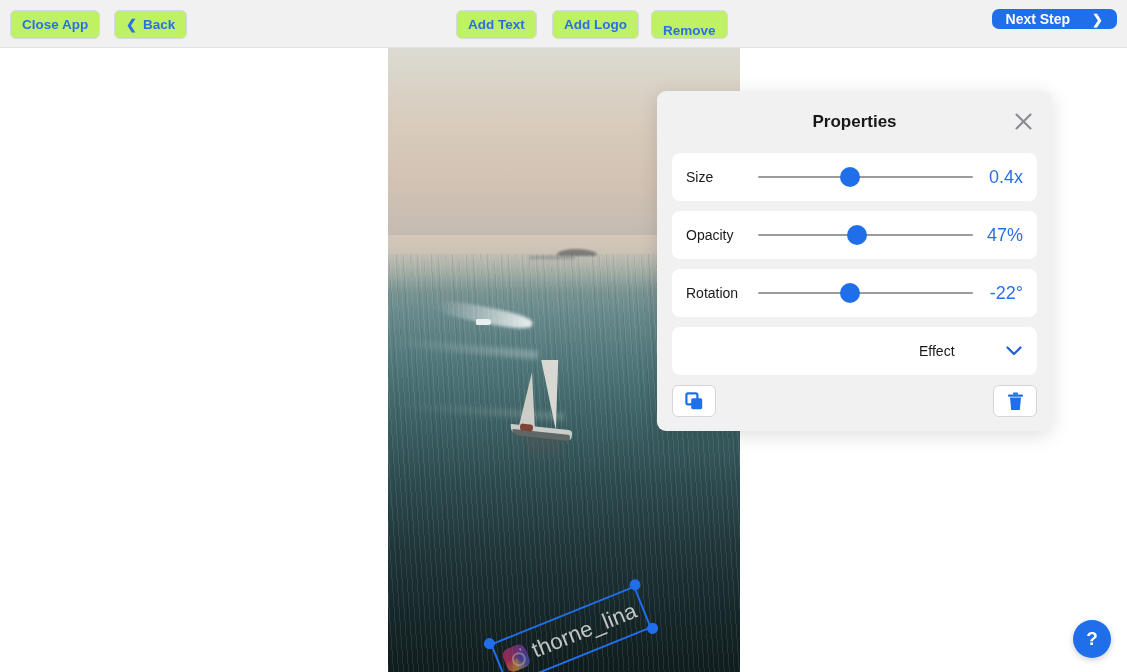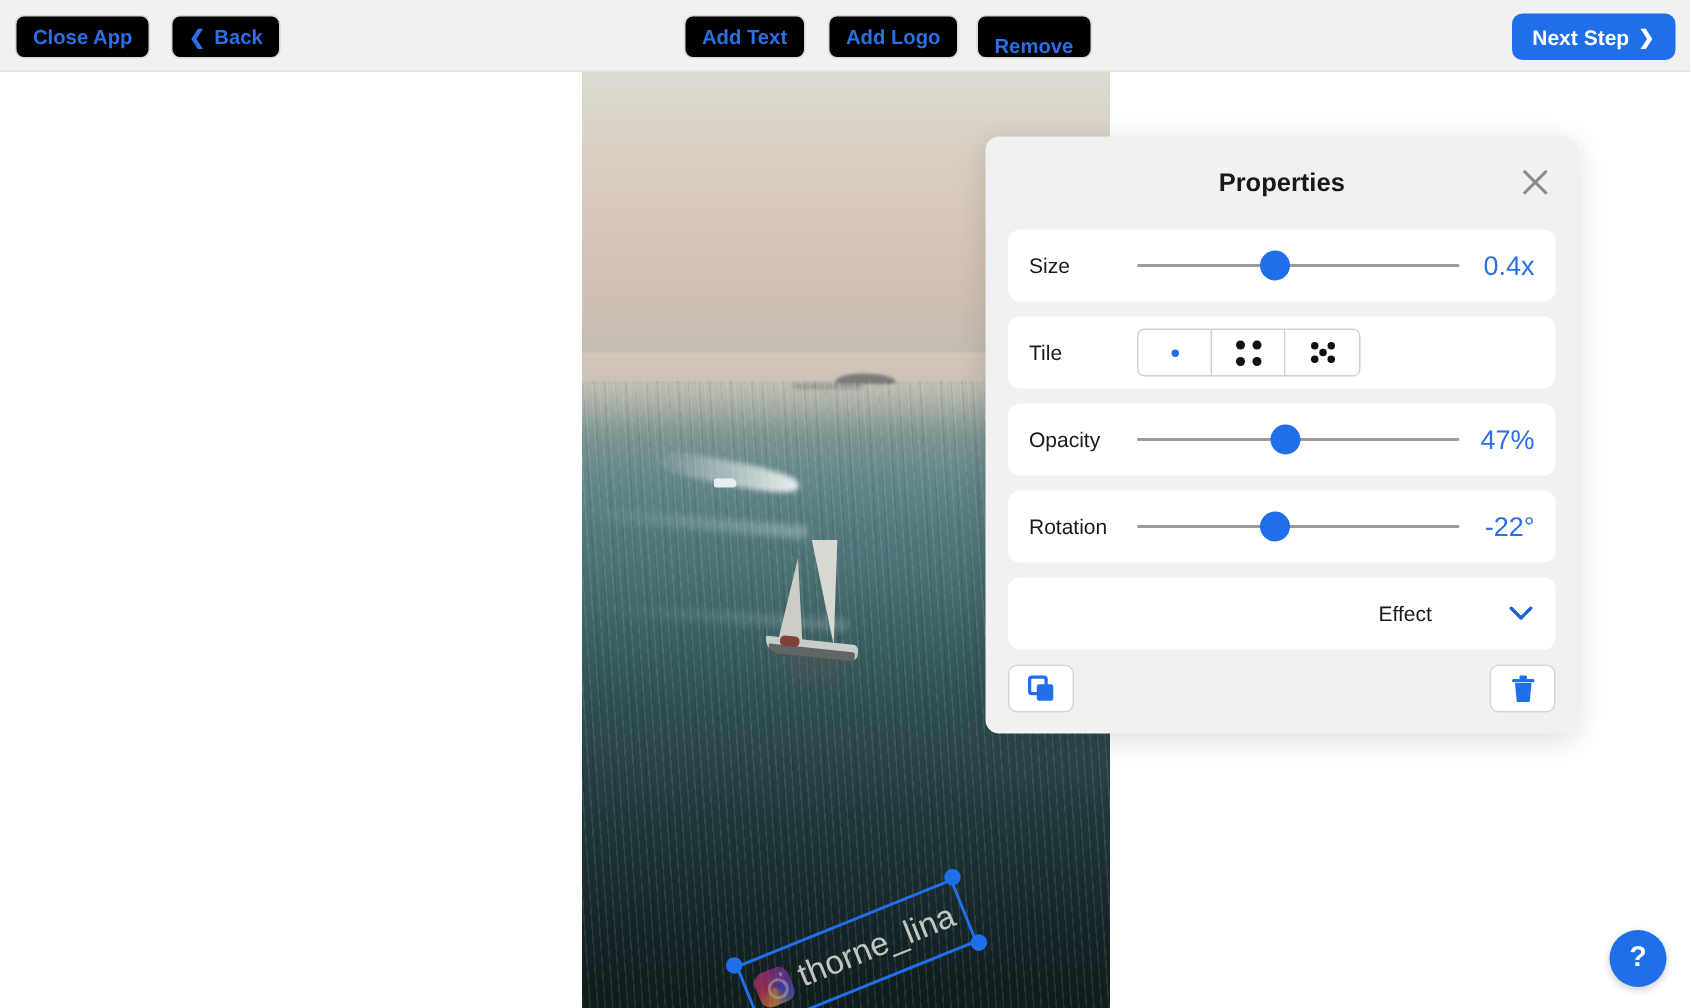--- a/index.html
+++ b/index.html
@@ -12,44 +12,44 @@
   #app { position: relative; width: 1127px; height: 672px; background: #ffffff; }
 
   
   .toolbar {
     position: absolute; left: 0; top: 0; width: 1127px; height: 48px;
     background: #f1f1f1;
     border-bottom: 1px solid #e2e2e2;
   }
   .tb-btn {
     position: absolute; top: 10px; height: 29px;
-    background: #000000;
+    background: #bef264;
     border: 1px solid #d8d8d8;
     border-radius: 6px;
     color: #2b6fe8;
     font-size: 13.5px;
     font-weight: 600;
     display: flex; align-items: center; justify-content: center;
     gap: 5px;
     padding: 0 11px;
     cursor: pointer;
     white-space: nowrap;
   }
   #btn-close-app { left: 10px; }
   #btn-back      { left: 114px; }
   #btn-add-text  { left: 456px; }
   #btn-add-logo  { left: 552px; }
   #btn-remove    { left: 651px; align-items: flex-end; }
   .chev-left { font-size: 13px; font-weight: 700; line-height: 1; margin-right: 1px; }
   #btn-next {
-    position: absolute; right: 10px; top: 9px; height: 31px;
+    position: absolute; right: 10px; top: 9px; height: 20px;
     background: #1f6feb;
     border: none; border-radius: 7px;
     color: #ffffff; font-size: 14px; font-weight: 700;
-    display: flex; align-items: center; justify-content: center; gap: 6px;
+    display: flex; align-items: center; justify-content: center; gap: 22px;
     padding: 0 14px; cursor: pointer;
   }
   .chev-right { font-size: 13px; font-weight: 700; line-height: 1; }
 
   
   .canvas-wrap {
     position: absolute; left: 0; top: 48px; width: 1127px; height: 624px;
     background: #ffffff; overflow: hidden;
   }
   .photo {
@@ -416,45 +416,20 @@
 
     <div class="row">
       <span class="row-label">Size</span>
       <span class="slider">
         <span class="track"></span>
         <span class="thumb" id="thumb-size" style="left: 43%;"></span>
       </span>
       <span class="slider-value">0.4x</span>
     </div>
 
-    <div class="row">
-      <span class="row-label">Tile</span>
-      <span class="tile-group">
-        <span class="tile-btn">
-          <span class="dot active"></span>
-        </span>
-        <span class="tile-btn">
-          <span class="grid4">
-            <span class="dot"></span>
-            <span class="dot"></span>
-            <span class="dot"></span>
-            <span class="dot"></span>
-          </span>
-        </span>
-        <span class="tile-btn">
-          <span class="quinc">
-            <span class="dot q1"></span>
-            <span class="dot q2"></span>
-            <span class="dot q3"></span>
-            <span class="dot q4"></span>
-            <span class="dot q5"></span>
-          </span>
-        </span>
-      </span>
-    </div>
 
     <div class="row">
       <span class="row-label">Opacity</span>
       <span class="slider">
         <span class="track"></span>
         <span class="thumb" id="thumb-opacity" style="left: 46%;"></span>
       </span>
       <span class="slider-value">47%</span>
     </div>
 

